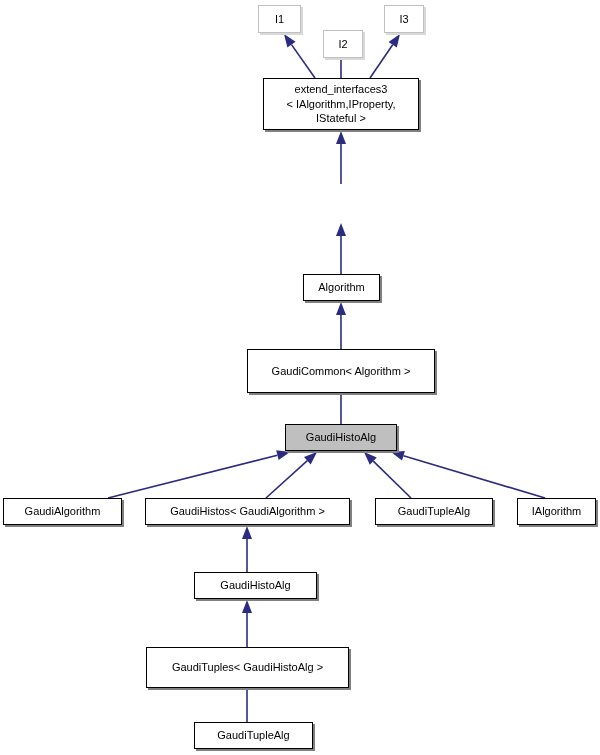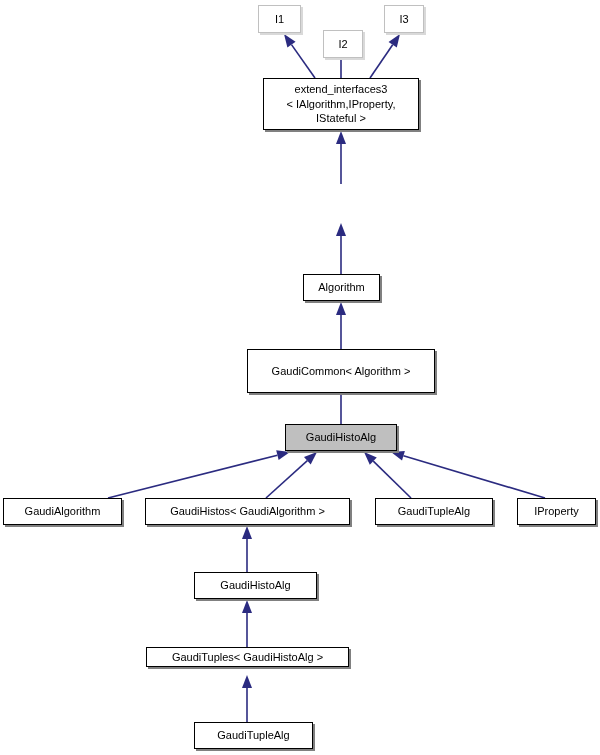--- a/index.html
+++ b/index.html
@@ -95,17 +95,17 @@
     <div class="node light" style="left: 384px; top: 5px; width: 40px; height: 28px;">I3</div>
     <div class="node plain" style="left: 263px; top: 78px; width: 156px; height: 52px;">extend_interfaces3
 &lt; IAlgorithm,IProperty,
 IStateful &gt;</div>
     <div class="node plain" style="left: 303px; top: 274px; width: 77px; height: 27px; text-align: right;">Algorithm</div>
     <div class="node plain" style="left: 247px; top: 349px; width: 188px; height: 44px;">GaudiCommon&lt; Algorithm &gt;</div>
     <div class="node current" style="left: 285px; top: 424px; width: 112px; height: 27px; background: rgb(191, 191, 191);">GaudiHistoAlg</div>
     <div class="node plain" style="left: 3px; top: 498px; width: 119px; height: 27px;">GaudiAlgorithm</div>
     <div class="node plain" style="left: 145px; top: 498px; width: 205px; height: 27px;">GaudiHistos&lt; GaudiAlgorithm &gt;</div>
     <div class="node plain" style="left: 375px; top: 498px; width: 118px; height: 27px;">GaudiTupleAlg</div>
-    <div class="node plain" style="left: 517px; top: 498px; width: 79px; height: 27px;">IProperty</div>
+    <div class="node plain" style="left: 517px; top: 498px; width: 79px; height: 27px;">IAlgorithm</div>
     <div class="node plain" style="left: 194px; top: 572px; width: 123px; height: 27px;">GaudiHistoAlg</div>
-    <div class="node plain" style="left: 146px; top: 647px; width: 203px; height: 20px;">GaudiTuples&lt; GaudiHistoAlg &gt;</div>
+    <div class="node plain" style="left: 146px; top: 647px; width: 203px; height: 41px;">GaudiTuples&lt; GaudiHistoAlg &gt;</div>
     <div class="node plain" style="left: 194px; top: 722px; width: 119px; height: 27px;">GaudiTupleAlg</div>
   </div>
 
 </body></html>

